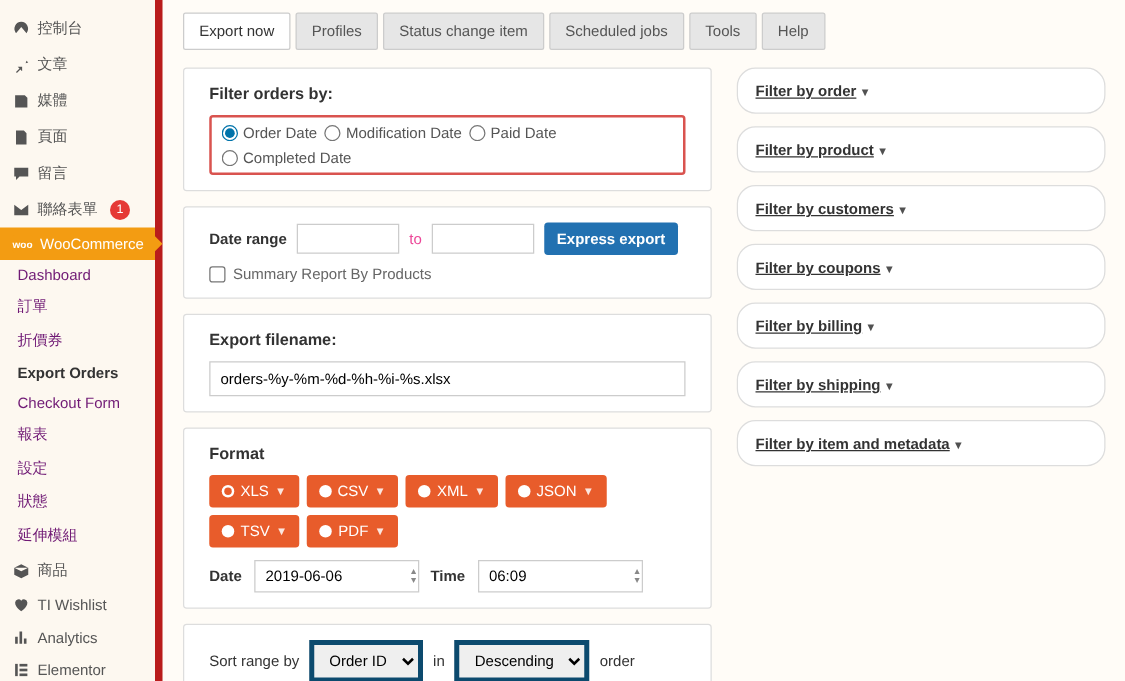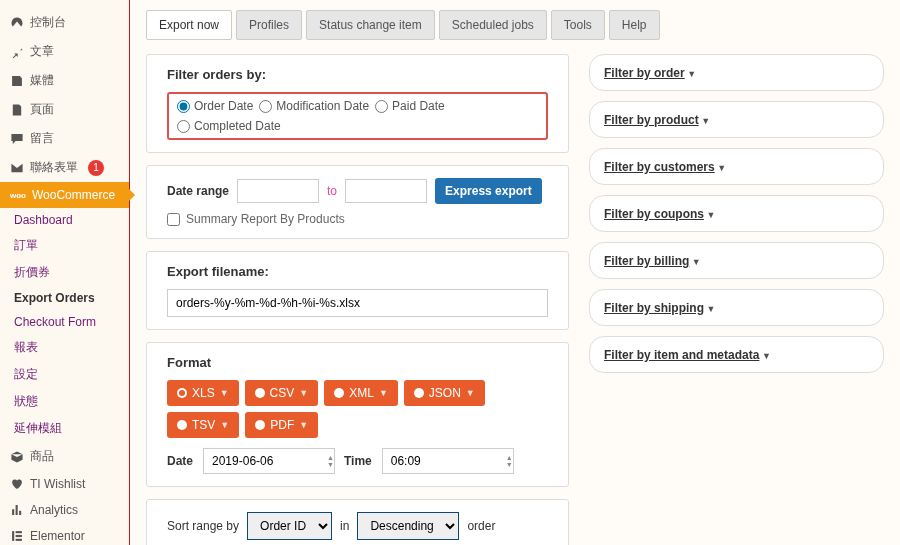--- a/index.html
+++ b/index.html
@@ -1,18 +1,18 @@
 <!DOCTYPE html>
 <html><head>
 <meta charset="utf-8">
 <style>
 * { box-sizing: border-box; margin: 0; padding: 0; }
 body { font-family: -apple-system, BlinkMacSystemFont, "Segoe UI", sans-serif; font-size: 13px; background: #fdf8f0; color: #333; width: 900px; height: 545px; overflow: hidden; }
 .layout { display: flex; height: 100%; }
-.sidebar { width: 130px; background: #fdf8f0; padding-top: 8px; border-right: 1px solid #b91c1c; }
+.sidebar { width: 130px; background: #fdf8f0; padding-top: 8px; border-right: 6px solid #b91c1c; }
 .side-item { display: flex; align-items: center; padding: 6px 10px; cursor: pointer; color: #555; gap: 6px; font-size: 12px; }
 .side-item.active { background: #f39c12; color: #fff; position: relative; }
 .side-item.active::after { content: ''; position: absolute; right: -6px; top: 50%; transform: translateY(-50%); border-left: 6px solid #f39c12; border-top: 6px solid transparent; border-bottom: 6px solid transparent; }
 .side-sub { padding: 5px 10px 5px 14px; font-size: 12px; color: #701a75; cursor: pointer; }
 .side-sub.active { font-weight: 600; color: #333; }
 .side-icon { width: 14px; height: 14px; display: inline-flex; align-items: center; justify-content: center; fill: currentColor; }
 .badge { background: #e53935; color: #fff; border-radius: 50%; width: 16px; height: 16px; font-size: 10px; display: inline-flex; align-items: center; justify-content: center; margin-left: 4px; }
 .woo-icon { background: #f39c12; color: #fff; width: 16px; height: 14px; font-size: 8px; display: inline-flex; align-items: center; justify-content: center; border-radius: 2px; font-weight: bold; }
 .main { flex: 1; padding: 10px 16px; overflow-y: auto; background: #fffcf7; }
 .tabs { display: flex; gap: 4px; margin-bottom: 14px; }
@@ -36,21 +36,21 @@
 .full-input { width: 100%; border: 1px solid #ccc; padding: 6px 8px; font-size: 12px; }
 .format-row { display: flex; gap: 6px; flex-wrap: wrap; }
 .fmt-btn { background: #e85c2b; color: #fff; border: none; padding: 6px 10px; border-radius: 3px; cursor: pointer; font-size: 12px; display: inline-flex; align-items: center; gap: 5px; }
 .fmt-radio { width: 10px; height: 10px; border-radius: 50%; background: #fff; display: inline-block; position: relative; }
 .fmt-radio.sel::after { content: ''; position: absolute; inset: 2px; background: #e85c2b; border-radius: 50%; }
 .caret { font-size: 9px; opacity: 0.85; }
 .dt-row { display: flex; align-items: center; gap: 10px; margin-top: 10px; }
 .dt-row label { font-weight: 600; font-size: 12px; }
 .dt-row input { border: 1px solid #ccc; padding: 5px 8px; font-size: 12px; width: 132px; }
 .sort-row { display: flex; align-items: center; gap: 8px; font-size: 12px; }
-.sort-row select { border: 1px solid #0c4a6e; padding: 5px 8px; font-size: 12px; }
+.sort-row select { border: 4px solid #0c4a6e; padding: 5px 8px; font-size: 12px; }
 .filter-acc { font-size: 12px; font-weight: 600; text-decoration: underline; color: #333; cursor: pointer; }
 .stepper { display: flex; flex-direction: column; margin-left: -18px; font-size: 7px; color: #888; }
 svg { width: 14px; height: 14px; }
 </style>
 </head>
 <body>
 
 <div class="layout">
   <div class="sidebar">
     <div id="side-top">

